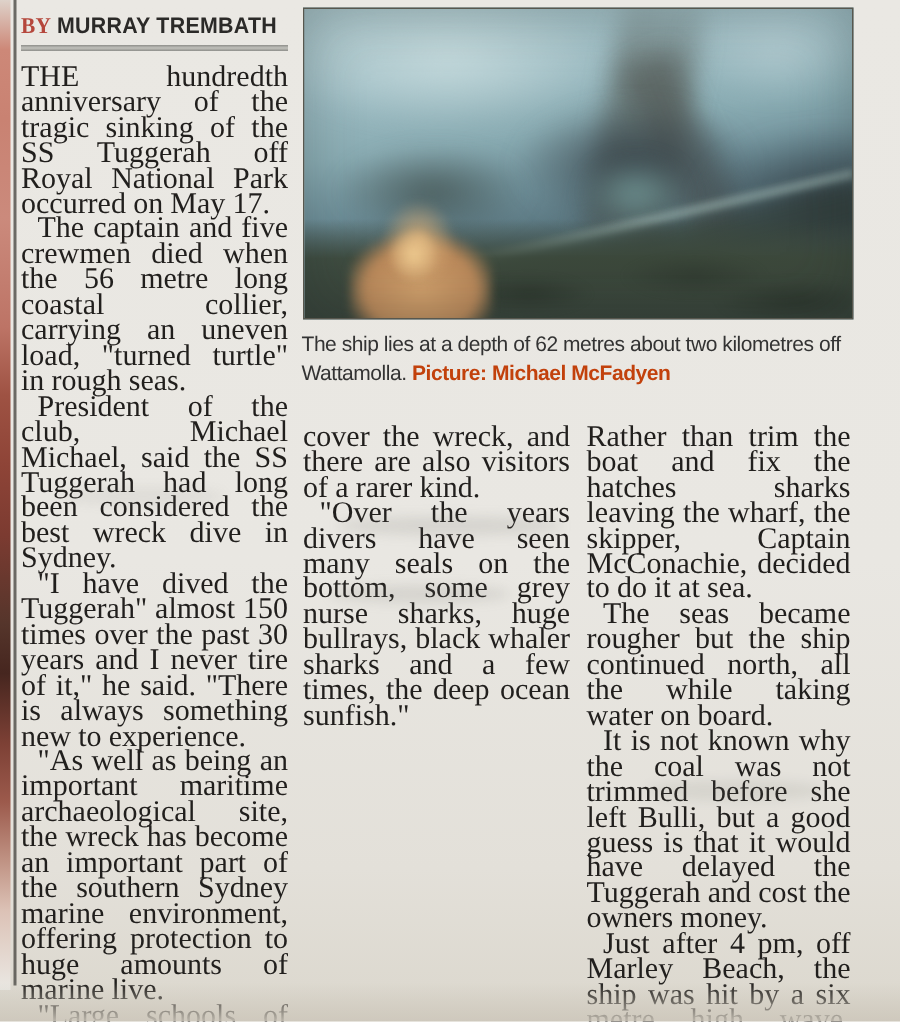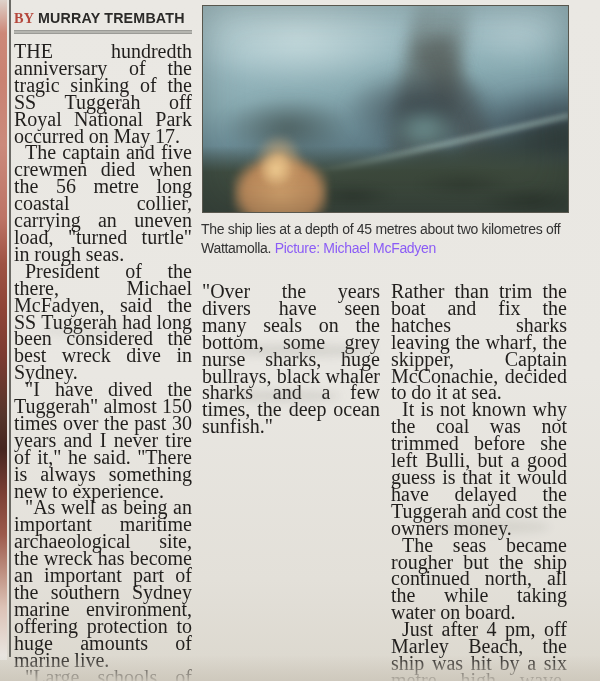--- a/index.html
+++ b/index.html
@@ -76,21 +76,21 @@
     background:radial-gradient(ellipse at 50% 60%,#cf9f6b 0%,#b9885a 55%,rgba(150,110,70,0) 78%);filter:blur(3px);}
   .ph-rock-peak{left:52px;top:128px;width:48px;height:55px;
     background:radial-gradient(ellipse,#d9ae78 0%,rgba(200,150,95,0) 72%);filter:blur(3px);}
   .ph-rock-hi{left:56px;top:146px;width:34px;height:36px;
     background:radial-gradient(ellipse,#ecc88e 0%,rgba(236,200,142,0) 70%);filter:blur(2px);}
   .ph-vign{inset:0;box-shadow:inset 0 0 40px rgba(30,40,40,.28);}
 
   
   .caption{left:201px;top:220px;width:370px;font-family:"Liberation Sans",sans-serif;
     font-size:14px;line-height:19px;letter-spacing:-0.3px;color:#333;}
-  .caption .credit{font-weight:normal;color:#8b5cf6;}
+  .caption .credit{font-weight:bold;color:#c2410c;}
 
   
   .smudge{background:rgba(118,118,112,.16);filter:blur(4px);border-radius:50%;}
   .sm1{left:225px;top:344px;width:150px;height:13px;}
   .sm2{left:220px;top:390px;width:120px;height:12px;}
   .sm3{left:430px;top:520px;width:120px;height:14px;opacity:.8;}
   .sm4{left:40px;top:325px;width:110px;height:12px;opacity:.6;}
   .bottom-shade{left:0;top:655px;width:600px;height:26px;
     background:linear-gradient(180deg,rgba(216,211,201,0),rgba(205,199,187,.9));}
 </style>
@@ -116,37 +116,38 @@
   <div class="ph-spar"></div>
   <div class="ph-hull"></div>
   <div class="ph-floor"></div>
   <div class="ph-floor-tex"></div>
   <div class="ph-rock-base"></div>
   <div class="ph-rock-peak"></div>
   <div class="ph-rock-hi"></div>
   <div class="ph-vign"></div>
 </div>
 
-<div class="abs caption"><span>The ship lies at a depth of 45 metres about two kilometres off Wattamolla. </span><span class="credit">Picture: Michael McFadyen</span></div>
+<div class="abs caption"><span>The ship lies at a depth of 62 metres about two kilometres off Wattamolla. </span><span class="credit">Picture: Michael McFadyen</span></div>
 
 <div class="abs col col1">
     <p>THE hundredth anniversary of the tragic sinking of the SS Tuggerah off Royal National Park occurred on May 17.</p>
     <p>The captain and five crewmen died when the 56 metre long coastal collier, carrying an uneven load, "turned turtle" in rough seas.</p>
-    <p>President of the there, Michael McFadyen, said the SS Tuggerah had long been considered the best wreck dive in Sydney.</p>
+    <p>President of the club, Michael Michael, said the SS Tuggerah had long been considered the best wreck dive in Sydney.</p>
     <p>"I have dived the Tuggerah" almost 150 times over the past 30 years and I never tire of it," he said. "There is always something new to experience.</p>
     <p>"As well as being an important maritime archaeological site, the wreck has become an important part of the southern Sydney marine environment, offering protection to huge amounts of marine live.</p>
     <p>"Large schools of nannygai, kingfish, seapike and yellowtail sometimes totally</p>
   </div>
 <div class="abs col col2">
+    <p>cover the wreck, and there are also visitors of a rarer kind.</p>
     <p>"Over the years divers have seen many seals on the bottom, some grey nurse sharks, huge bullrays, black whaler sharks and a few times, the deep ocean sunfish."</p>
   </div>
 <div class="abs col col3">
     <p>Rather than trim the boat and fix the hatches sharks leaving the wharf, the skipper, Captain McConachie, decided to do it at sea.</p>
+    <p>The seas became rougher but the ship continued north, all the while taking water on board.</p>
     <p>It is not known why the coal was not trimmed before she left Bulli, but a good guess is that it would have delayed the Tuggerah and cost the owners money.</p>
-    <p>The seas became rougher but the ship continued north, all the while taking water on board.</p>
     <p>Just after 4 pm, off Marley Beach, the ship was hit by a six metre high wave. Within a few minutes, the Tuggerah "turned turtle" and sank.</p>
   </div>
 
 <div class="abs smudge sm1"></div>
 <div class="abs smudge sm2"></div>
 <div class="abs smudge sm3"></div>
 <div class="abs smudge sm4"></div>
 <div class="abs bottom-shade"></div>
 
 </body></html>

